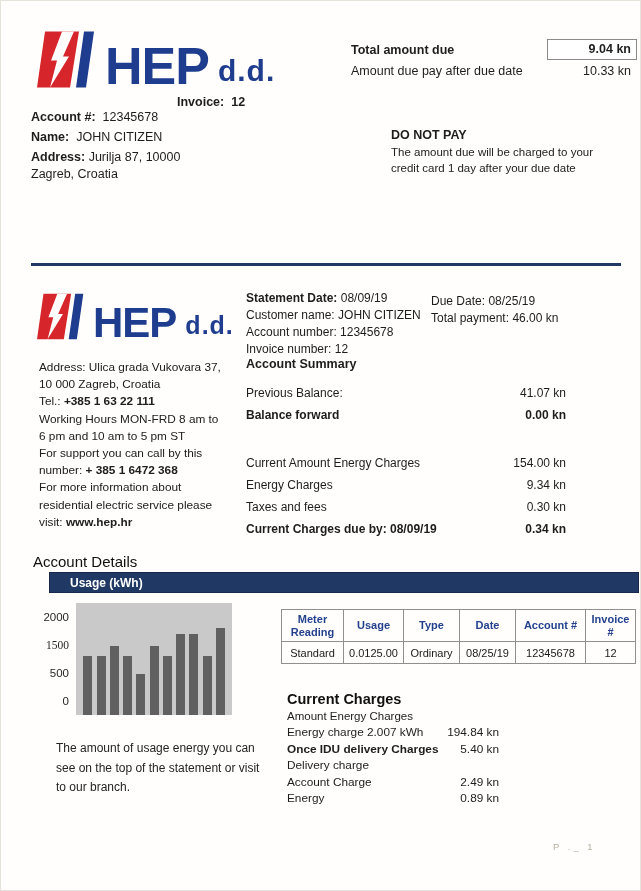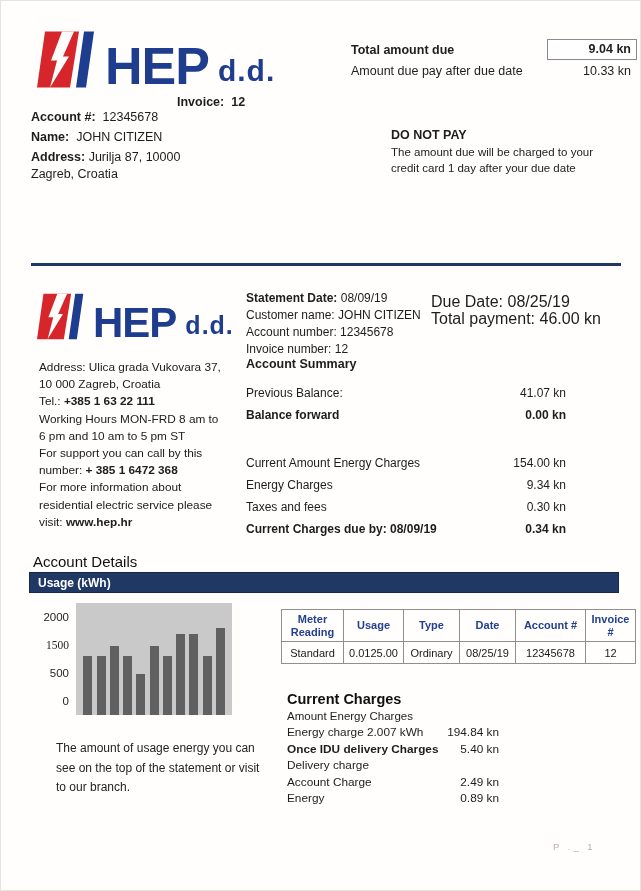--- a/index.html
+++ b/index.html
@@ -42,32 +42,32 @@
 
   .dnp-block{position:absolute;left:390px;top:127px;width:232px;}
   .dnp-title{font-size:12.5px;font-weight:bold;margin-bottom:2px;}
   .dnp-text{font-size:11.5px;line-height:16px;color:#222;}
 
   .divider{position:absolute;left:30px;top:262px;width:590px;height:3px;background:var(--navy-dark);}
 
   
   .company-block{position:absolute;left:38px;top:358px;width:205px;font-size:11.8px;line-height:17.2px;color:#202020;}
   .statement-block{position:absolute;left:245px;top:289px;font-size:12px;line-height:17px;}
-  .duedate-block{position:absolute;left:430px;top:292px;font-size:16px;line-height:17px;}
+  .duedate-block{position:absolute;left:430px;top:292px;font-size:12px;line-height:17px;}
 
   .summary{position:absolute;left:245px;top:356px;width:320px;font-size:12px;}
   .summary-title{font-weight:bold;font-size:12.5px;margin-bottom:16px;}
   .sum-row{display:flex;justify-content:space-between;margin-bottom:9px;line-height:13px;}
   .sum-gap{height:26px;}
   .sum-row.bold{font-weight:bold;}
 
   
   .details-title{position:absolute;left:32px;top:552px;font-size:15px;color:#101010;}
-  .usage-bar{position:absolute;left:28px;top:571px;width:590px;height:21px;background:var(--navy-dark);
-             color:#fff;font-weight:bold;font-size:12px;line-height:21px;padding-left:8px;border:1px solid #16294d;}
+  .usage-bar{position:absolute;left:48px;top:571px;width:590px;height:21px;background:var(--navy-dark);
+             color:#fff;font-weight:bold;font-size:12px;line-height:21px;padding-left:20px;border:1px solid #16294d;}
 
   
   .chart{position:absolute;left:28px;top:598px;width:212px;height:118px;}
   .ytick{position:absolute;width:40px;text-align:right;font-size:11.5px;color:#262626;}
   .ytick.t0{top:12px;}
   .ytick.t1{top:40px;font-family:Liberation Serif, serif;}
   .ytick.t2{top:68px;}
   .ytick.t3{top:96px;}
   .plot{position:absolute;left:47px;top:4px;width:156px;height:112px;background:#c9c9c9;
         display:flex;align-items:flex-end;justify-content:space-evenly;padding:0 3px;}

